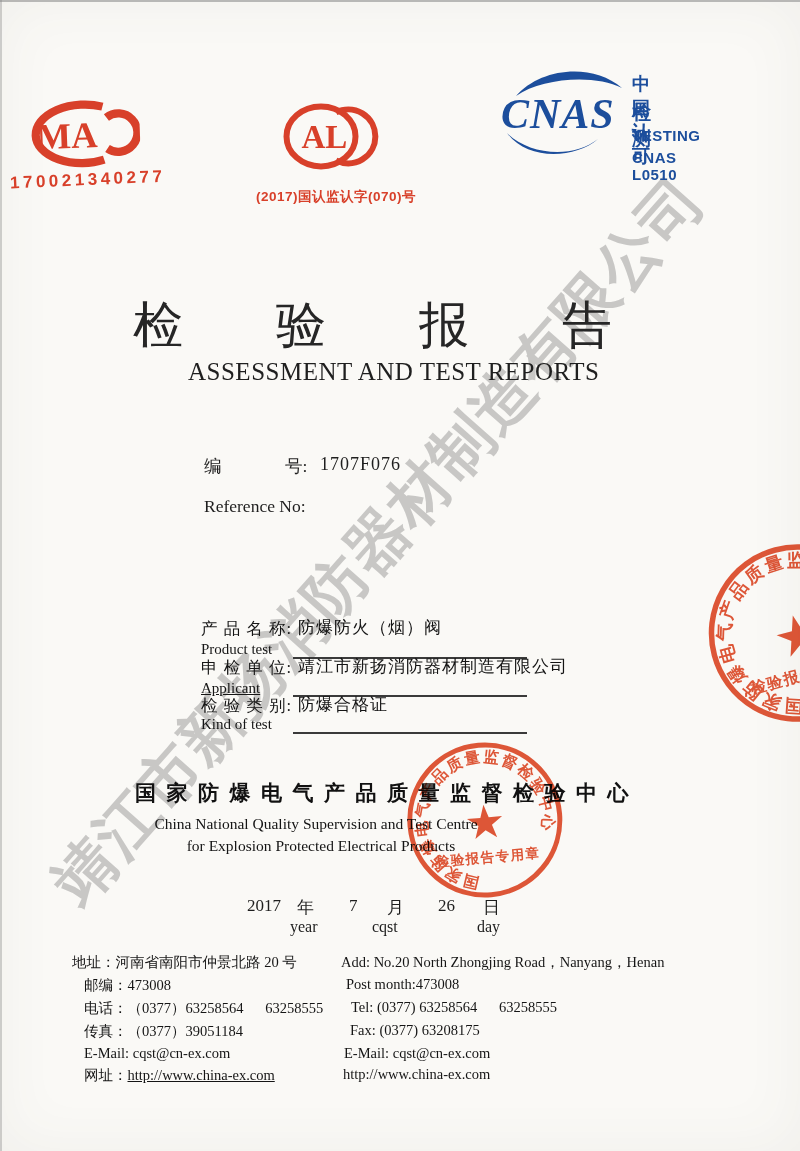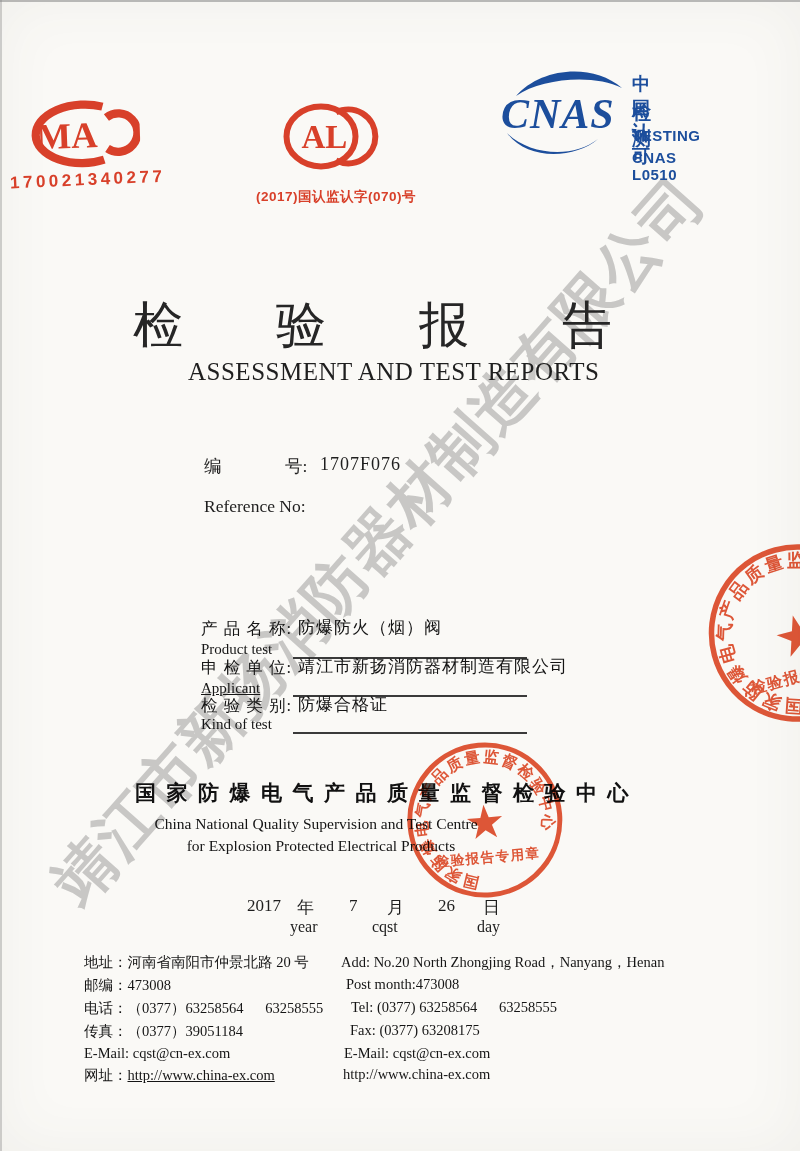--- a/index.html
+++ b/index.html
@@ -154,21 +154,21 @@
   <span class="abs d" style="left:247px;top:896px;">2017</span>
   <span class="abs d" style="left:297px;top:896px;">年</span>
   <span class="abs d" style="left:349px;top:896px;">7</span>
   <span class="abs d" style="left:387px;top:896px;">月</span>
   <span class="abs d" style="left:438px;top:896px;">26</span>
   <span class="abs d" style="left:483px;top:896px;">日</span>
   <span class="abs d-en" style="left:290px;top:918px;">year</span>
   <span class="abs d-en" style="left:372px;top:918px;">cqst</span>
   <span class="abs d-en" style="left:477px;top:918px;">day</span>
 
-  <span class="abs ft" style="left:84px;top:953px;">地址：河南省南阳市仲景北路 20 号</span>
+  <span class="abs ft" style="left:72px;top:953px;">地址：河南省南阳市仲景北路 20 号</span>
   <span class="abs ft" style="left:84px;top:976px;">邮编：473008</span>
   <span class="abs ft" style="left:84px;top:999px;">电话：（0377）63258564      63258555</span>
   <span class="abs ft" style="left:84px;top:1022px;">传真：（0377）39051184</span>
   <span class="abs ft" style="left:84px;top:1045px;">E-Mail: cqst@cn-ex.com</span>
   <span class="abs ft" style="left:84px;top:1066px;"><span>网址：</span><span class="url">http://www.china-ex.com</span></span>
 
   <span class="abs ft" style="left:341px;top:953px;">Add: No.20 North Zhongjing Road，Nanyang，Henan</span>
   <span class="abs ft" style="left:346px;top:976px;">Post month:473008</span>
   <span class="abs ft" style="left:351px;top:999px;">Tel: (0377) 63258564      63258555</span>
   <span class="abs ft" style="left:350px;top:1022px;">Fax: (0377) 63208175</span>

